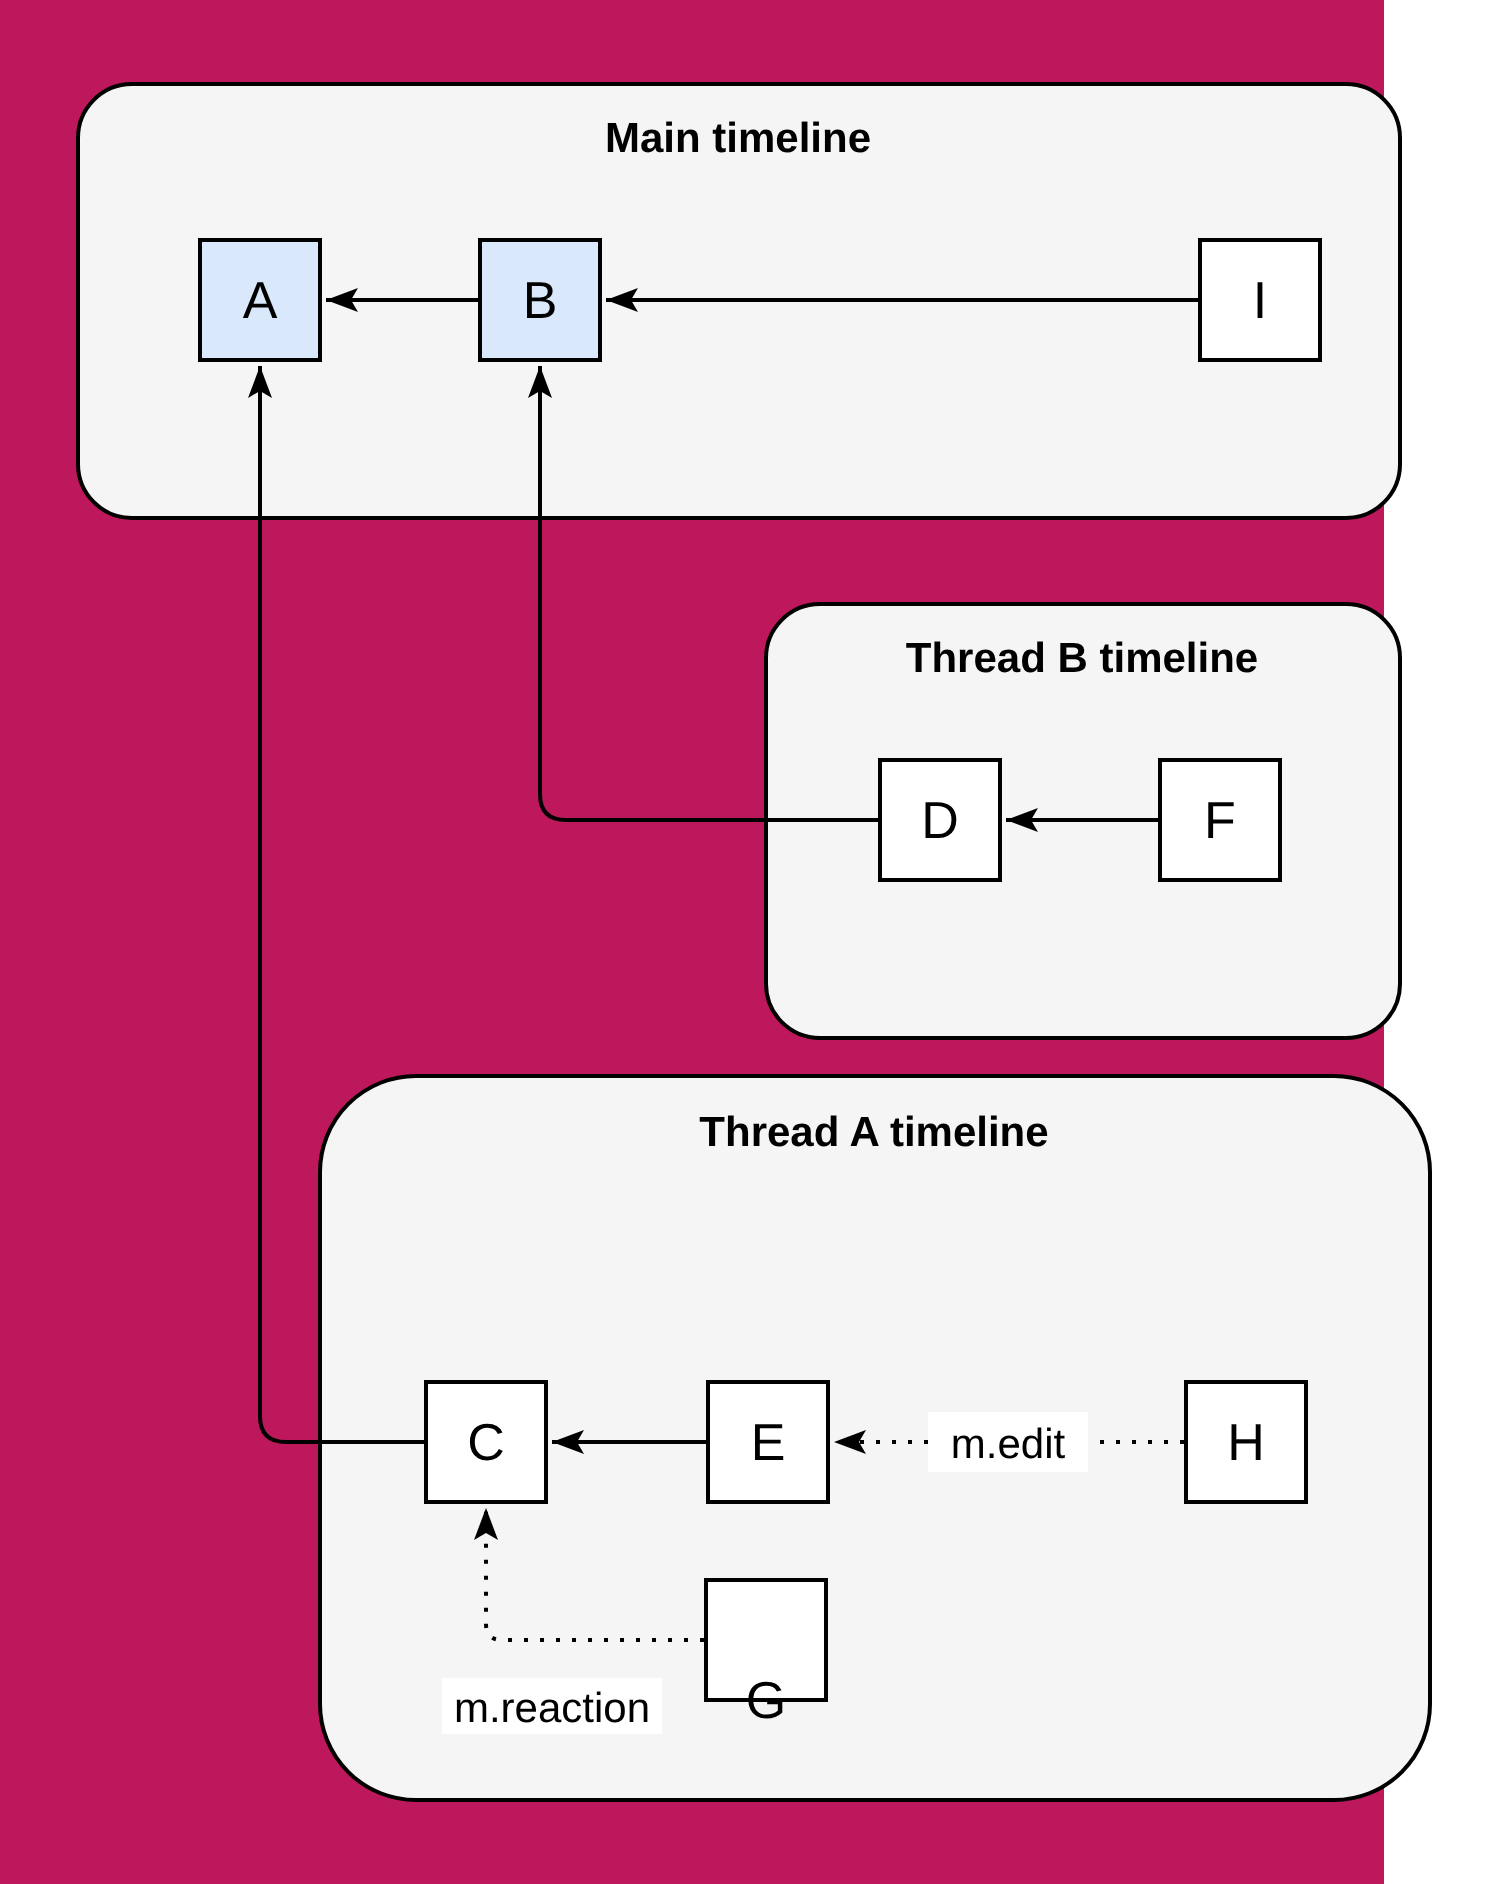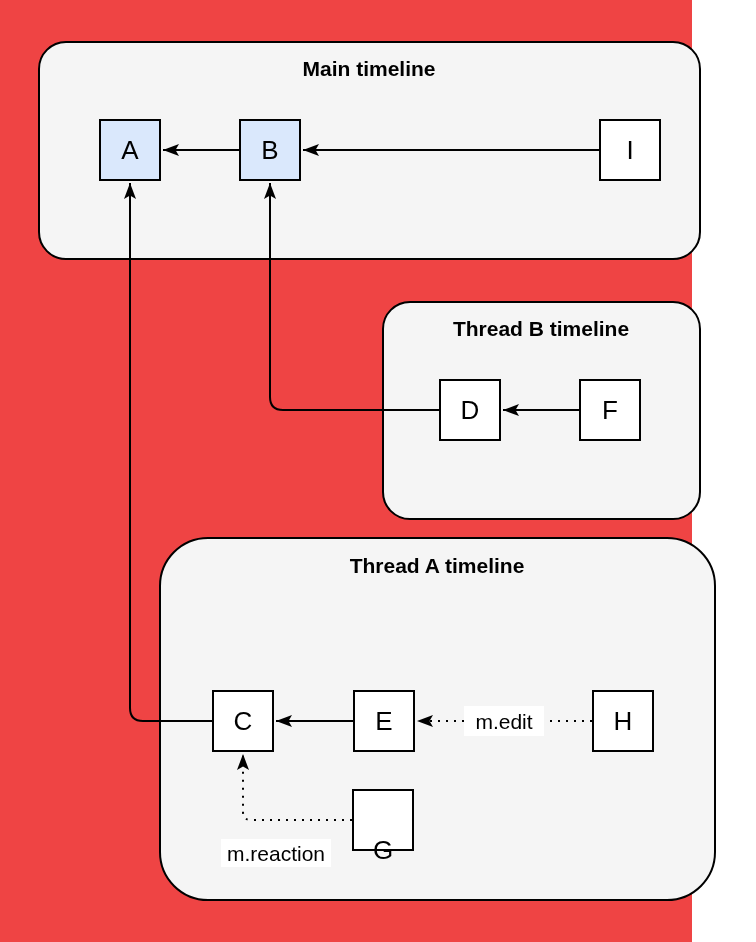--- a/index.html
+++ b/index.html
@@ -4,21 +4,21 @@
 <style>
   html, body {
     margin: 0;
     padding: 0;
     background: #ffffff;
   }
   .stage {
     position: relative;
     width: 692px;
     height: 942px;
-    background: #ef4444;
+    background: #be185d;
   }
   svg { display: block; }
 
   .container-box {
     stroke: #000000;
     stroke-width: 2;
   }
   .node-box {
     stroke: #000000;
     stroke-width: 2;

